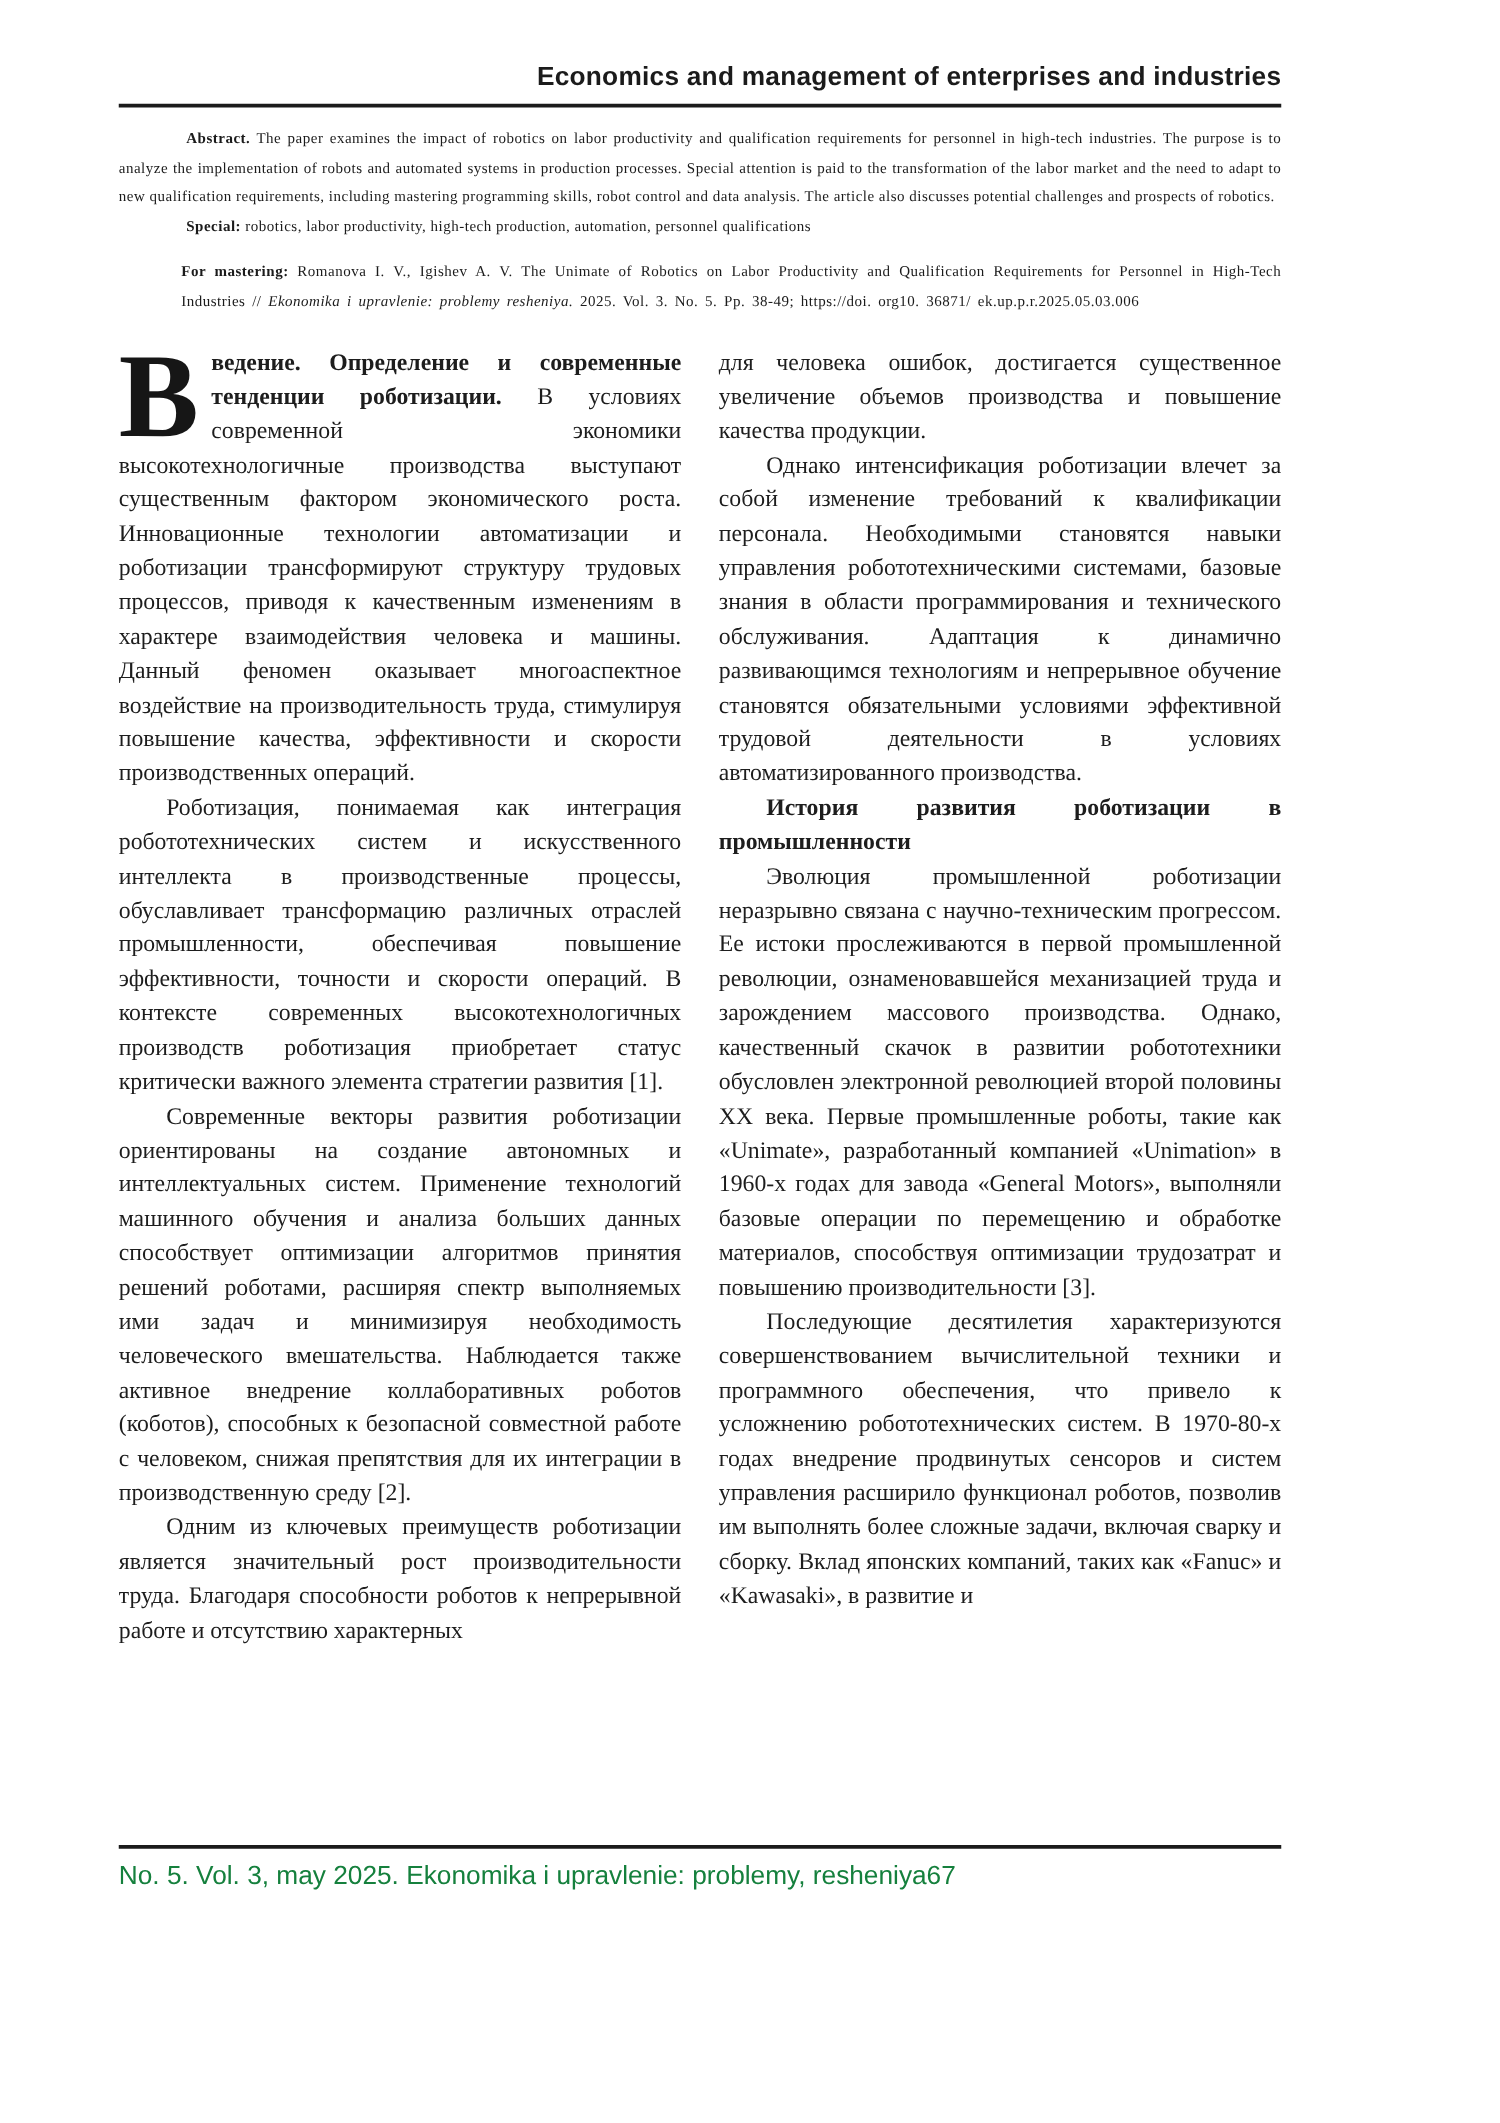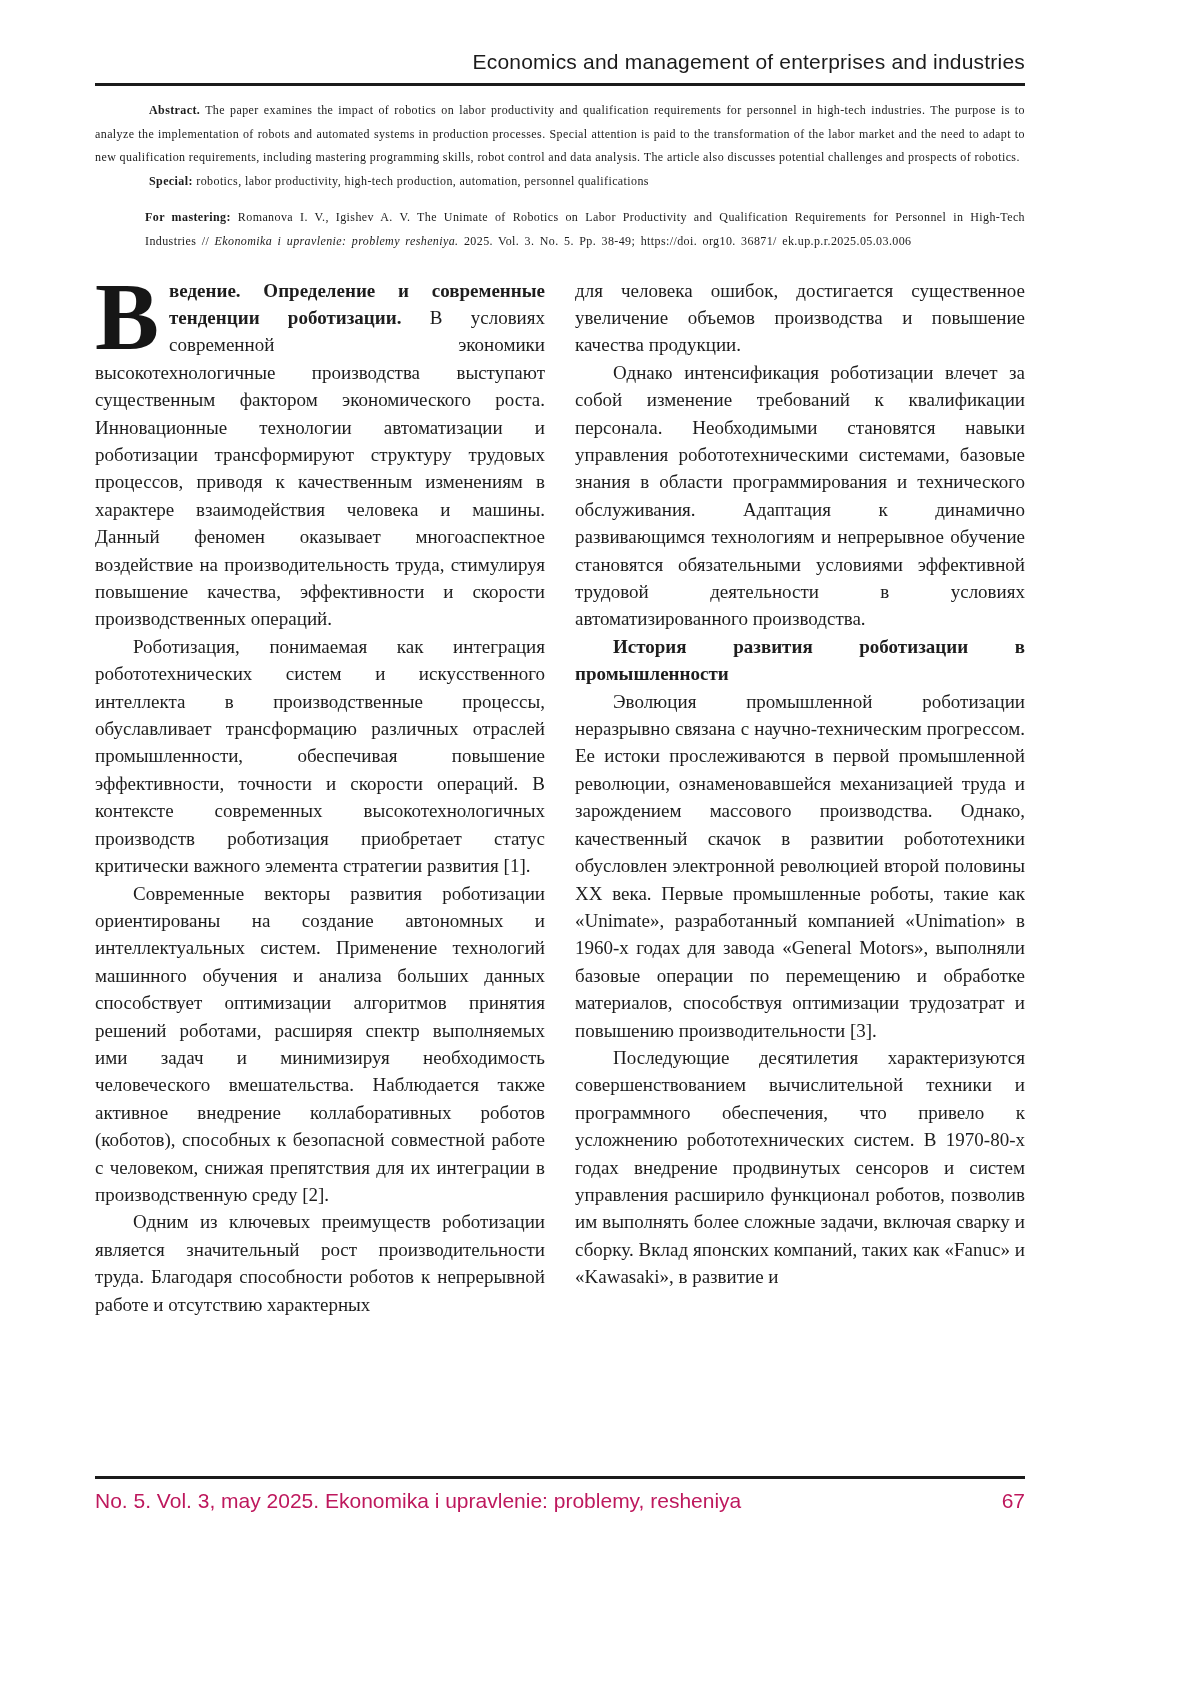--- a/index.html
+++ b/index.html
@@ -17,21 +17,21 @@
     position: absolute;
     left: 95px;
     top: 0;
     width: 930px;
   }
   
   .running-head { padding-top: 50px; }
   .running-head-title {
     text-align: right;
     font-family: "Liberation Sans", "DejaVu Sans", sans-serif;
-    font-weight: 400;
+    font-weight: 700;
     font-size: 21px;
     letter-spacing: 0.2px;
     color: #1b1b1b;
   }
   .header-rule {
     margin-top: 9px;
     height: 3px;
     background: #1b1b1b;
   }
   
@@ -83,25 +83,24 @@
   .footer {
     position: absolute;
     left: 95px;
     top: 1476px;
     width: 930px;
   }
   .footer-rule { height: 2.5px; background: #1b1b1b; }
   .footer-row {
     margin-top: 10px;
     display: flex;
-    justify-content: space-between;
     align-items: baseline;
     font-family: "Liberation Sans", "DejaVu Sans", sans-serif;
     font-size: 21px;
-    color: #be185d;
+    color: #15803d;
   }
 </style>
 </head>
 <body>
 
 <div class="page">
   <div class="content">
 
     <header class="running-head">
       <div class="running-head-title">Economics and management of enterprises and industries</div>

